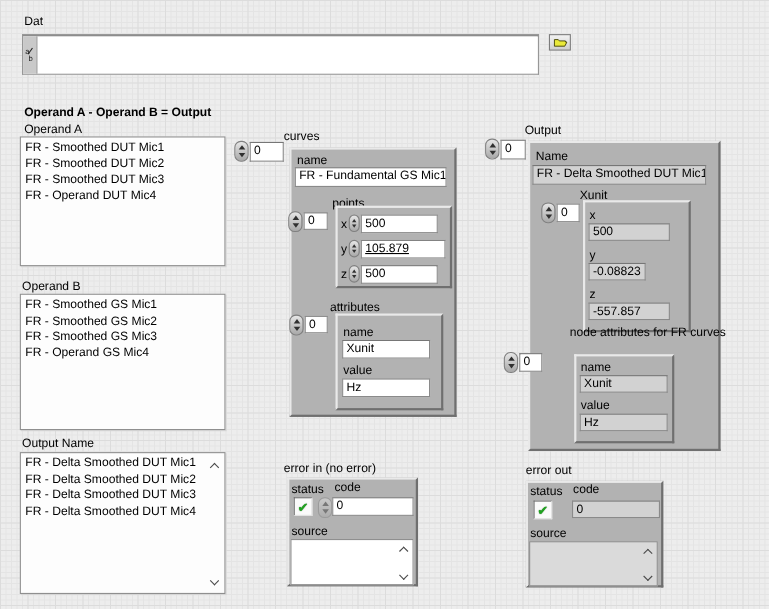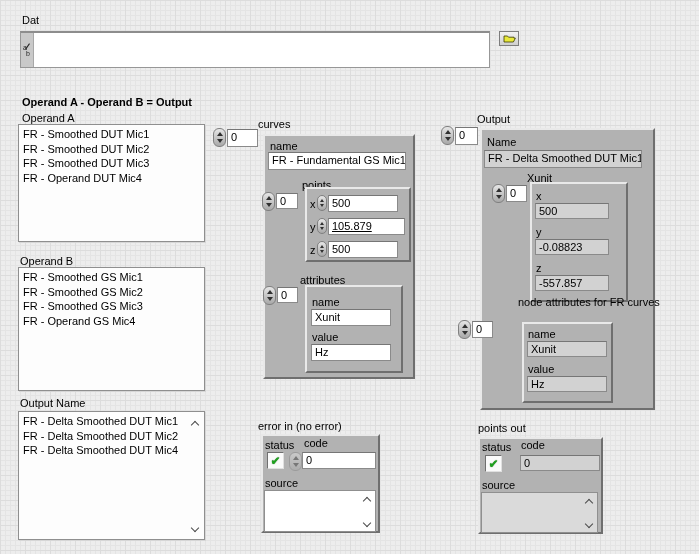--- a/index.html
+++ b/index.html
@@ -111,20 +111,21 @@
     <div class="item">FR - Smoothed GS Mic1</div>
     <div class="item">FR - Smoothed GS Mic2</div>
     <div class="item">FR - Smoothed GS Mic3</div>
     <div class="item">FR - Operand GS Mic4</div>
   </div>
 
   <div class="lbl" style="left:20px;top:397px;">Output Name</div>
   <div class="listbox" style="left:18px;top:411px;width:187px;height:129px;">
     <div class="item">FR - Delta Smoothed DUT Mic1</div>
     <div class="item">FR - Delta Smoothed DUT Mic2</div>
+    <div class="item">FR - Delta Smoothed DUT Mic3</div>
     <div class="item">FR - Delta Smoothed DUT Mic4</div>
     <span class="chev up" style="right:4px;top:7px;"></span>
     <span class="chev down" style="right:4px;bottom:7px;"></span>
   </div>
 
   <div class="lbl" style="left:258px;top:118px;">curves</div>
   <span class="spin" style="left:213px;top:128px;">
       <i class="tri-up"></i>
       <i class="tri-dn"></i>
     </span>
@@ -189,21 +190,21 @@
   <span class="spin" style="left:492px;top:184px;">
       <i class="tri-up"></i>
       <i class="tri-dn"></i>
     </span>
   <div class="fld" style="left:506px;top:185px;width:21px;height:17px;">0</div>
 
   <div class="bevel" style="left:530px;top:182px;width:98px;height:120px;"></div>
   <div class="lbl" style="left:536px;top:190px;">x</div>
   <div class="fld gray" style="left:535px;top:203px;width:74px;height:16px;">500</div>
   <div class="lbl" style="left:536px;top:226px;">y</div>
-  <div class="fld gray" style="left:535px;top:239px;width:74px;height:16px;">-0.08823</div>
+  <div class="fld gray" style="left:535px;top:239px;width:52px;height:16px;">-0.08823</div>
   <div class="lbl" style="left:536px;top:262px;">z</div>
   <div class="fld gray" style="left:535px;top:275px;width:74px;height:16px;">-557.857</div>
 
   <div class="lbl" style="left:518px;top:296px;">node attributes for FR curves</div>
   <span class="spin" style="left:458px;top:320px;">
       <i class="tri-up"></i>
       <i class="tri-dn"></i>
     </span>
   <div class="fld" style="left:472px;top:321px;width:21px;height:17px;">0</div>
 
@@ -225,21 +226,21 @@
       <i class="tri-dn"></i>
     </span>
   <div class="fld" style="left:302px;top:452px;width:74px;height:17px;">0</div>
   <div class="lbl" style="left:265px;top:477px;">source</div>
   <div class="srcbox" style="left:264px;top:490px;width:112px;height:42px;">
     <span></span>
     <span class="chev up" style="right:3px;top:4px;"></span>
     <span class="chev down" style="right:3px;bottom:4px;"></span>
   </div>
 
-  <div class="lbl" style="left:478px;top:422px;">points out</div>
+  <div class="lbl" style="left:478px;top:422px;">error out</div>
   <div class="bevel" style="left:478px;top:437px;width:125px;height:97px;"></div>
   <div class="lbl" style="left:482px;top:441px;">status</div>
   <div class="lbl" style="left:521px;top:439px;">code</div>
   <div class="checkbtn" style="left:485px;top:455px;">
     <span class="checkmark">✔</span>
   </div>
   <div class="fld gray" style="left:520px;top:455px;width:80px;height:16px;">0</div>
   <div class="lbl" style="left:482px;top:479px;">source</div>
   <div class="srcbox gray" style="left:481px;top:492px;width:117px;height:41px;">
     <span></span>

